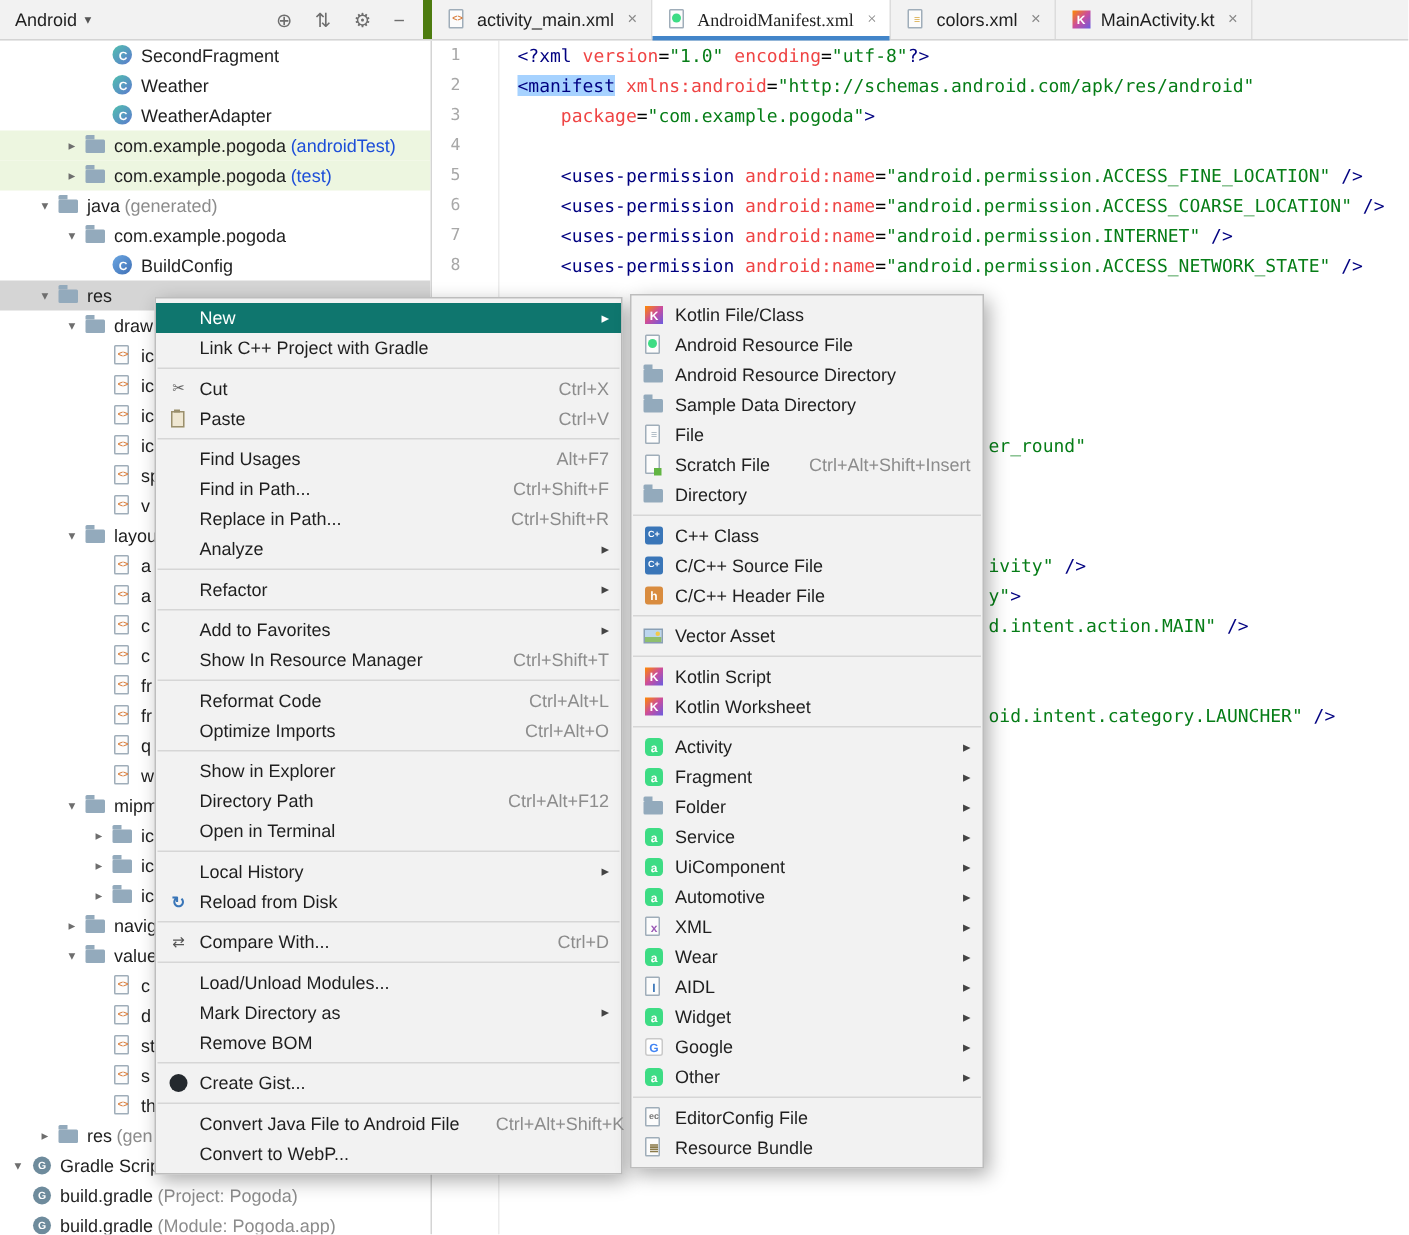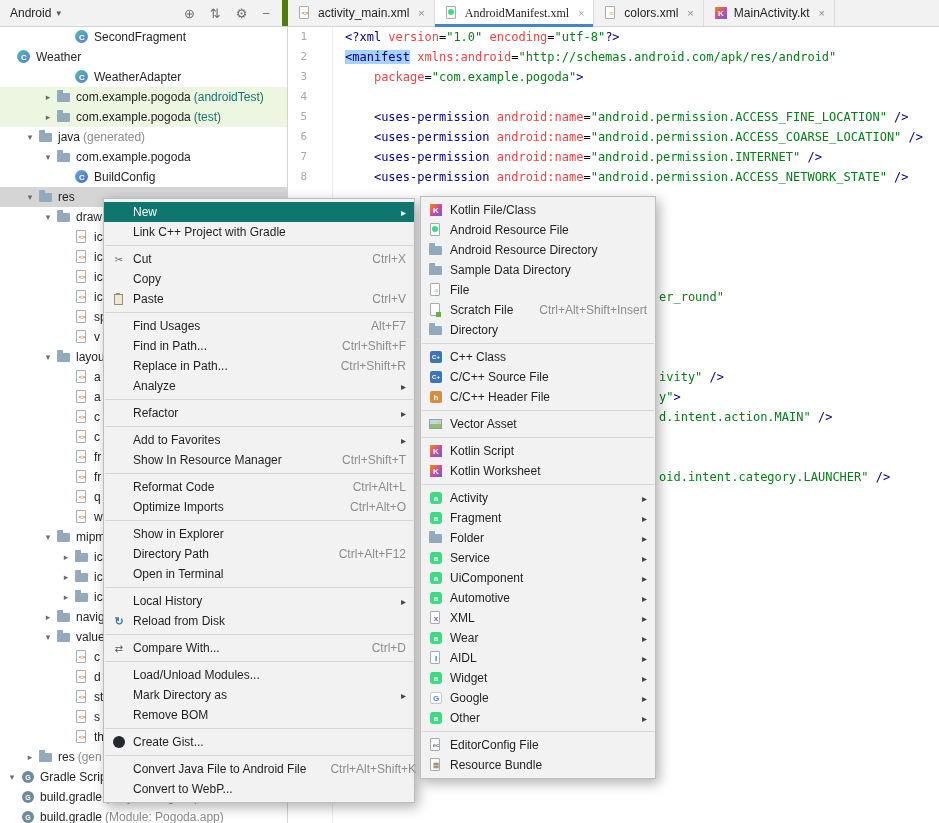--- a/index.html
+++ b/index.html
@@ -26,21 +26,21 @@
   
   .tree{position:absolute;top:27px;left:0;width:288px;bottom:0;background:#fff;
         border-right:1px solid #d4d4d4;box-sizing:border-box;overflow:hidden;}
   .trow{height:20px;display:flex;align-items:center;white-space:nowrap;}
   .trow.bg-test{background:#edf6e0;}
   .trow.bg-selected{background:#d5d5d5;}
   .arrow{width:16px;flex:none;font-size:9px;color:#6e6e6e;text-align:center;}
   .tl{margin-left:4px;}
   .sfx{margin-left:3px;}
   .sfx.gray{color:#8c8c8c;}
-  .sfx.green{color:#0f766e;}
+  .sfx.green{color:#1d4ed8;}
 
   
   .editor{position:absolute;top:27px;left:289px;right:0;bottom:0;background:#fff;
           font-family:"DejaVu Sans Mono",monospace;font-size:12px;}
   .editor::before{content:"";position:absolute;left:43px;top:0;height:100%;width:1px;background:#ececec;}
   .cl{display:flex;height:20px;line-height:20px;white-space:pre;}
   .ln{width:18px;flex:none;text-align:right;color:#a8a8a8;font-size:11px;}
   .ct{padding-left:38px;}
   .frag{position:absolute;white-space:pre;line-height:20px;}
   .tok-tag{color:#000080;}
@@ -163,21 +163,21 @@
   </div>
 
   <div class="tree">
       <div class="trow" style="padding-left: 58px;">
         <span class="arrow"></span>
         <span class="icon ic-kotlin-class">
           <i></i>
         </span>
         <span class="tl">SecondFragment</span>
       </div>
-      <div class="trow" style="">
+      <div class="trow" style="padding-left: 58px;">
         <span class="arrow"></span>
         <span class="icon ic-kotlin-class">
           <i></i>
         </span>
         <span class="tl">Weather</span>
       </div>
       <div class="trow" style="padding-left: 58px;">
         <span class="arrow"></span>
         <span class="icon ic-kotlin-class">
           <i></i>
@@ -481,24 +481,20 @@
       </div>
       <div class="msep"></div>
       <div class="mi">
         <span class="icon ic-cut micon">
           <i></i>
         </span>
         <span class="mlabel">Cut</span>
         <span class="msc">Ctrl+X</span>
       </div>
       <div class="mi">
-        <span class="icon micon"></span>
-        <span class="mlabel">Copy</span>
-      </div>
-      <div class="mi">
         <span class="icon ic-paste micon">
           <i></i>
         </span>
         <span class="mlabel">Paste</span>
         <span class="msc">Ctrl+V</span>
       </div>
       <div class="msep"></div>
       <div class="mi">
         <span class="icon micon"></span>
         <span class="mlabel">Find Usages</span>

